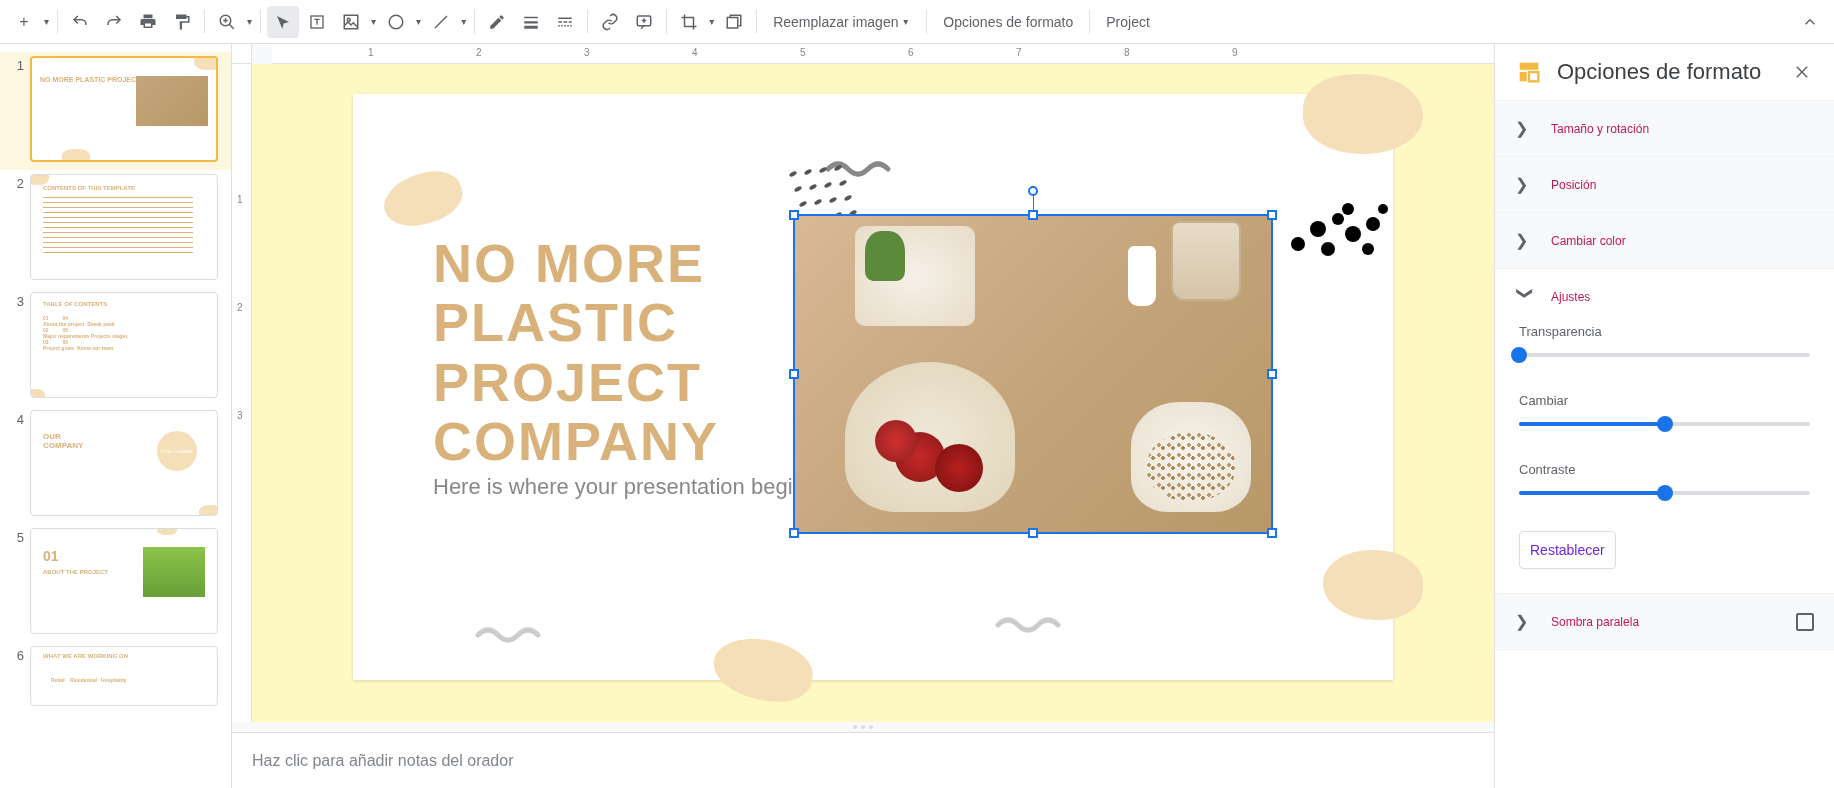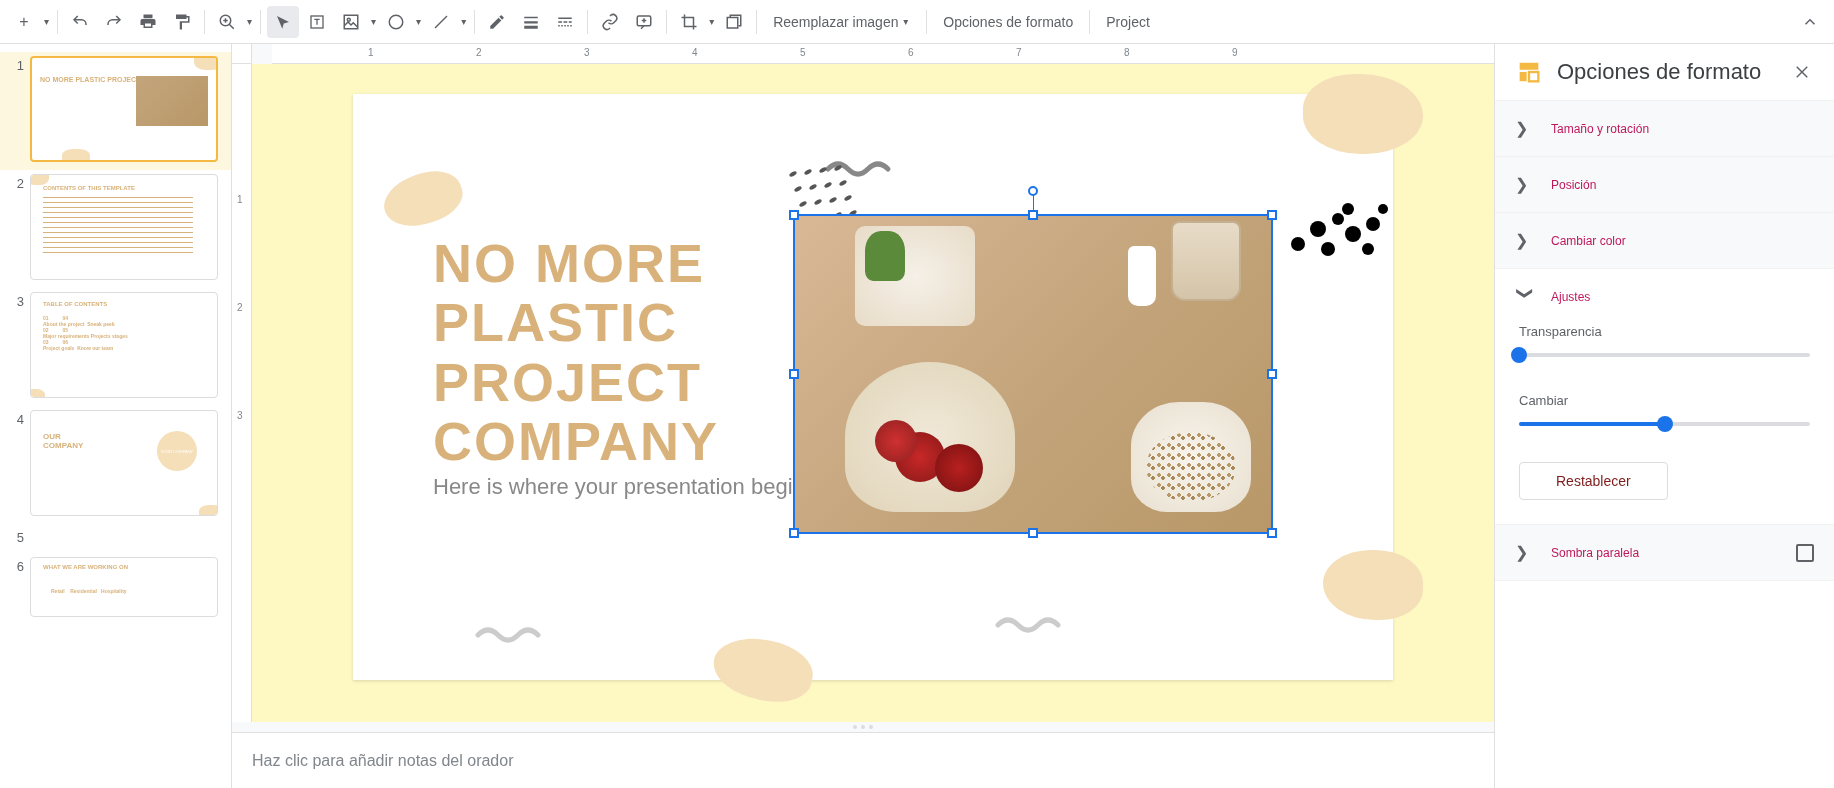--- a/index.html
+++ b/index.html
@@ -70,21 +70,21 @@
 .sb-sec-head .chev { color: #5f6368; width:20px; }
 .sb-sec-title { font-size: 12px; color: #be185d; flex:1; }
 .sb-sec-body { padding: 0 24px 24px 24px; }
 
 .slider-group { margin-bottom: 36px; }
 .slider-label { font-size: 13px; color: #5f6368; margin-bottom: 14px; }
 .slider { position: relative; height: 4px; background: #dadce0; border-radius: 2px; }
 .slider-fill { position: absolute; height: 100%; background: #1a73e8; border-radius: 2px; }
 .slider-thumb { position: absolute; top: -6px; width: 16px; height: 16px; background: #1a73e8; border-radius: 50%; margin-left: -8px; }
 
-.reset-btn { border: 1px solid #dadce0; background: #fff; padding: 10px 36px; border-radius: 4px; font-size: 14px; color: #7f1d1d; cursor: pointer; }
+.reset-btn { border: 1px solid #dadce0; background: #fff; padding: 10px 10px; border-radius: 4px; font-size: 14px; color: #6d28d9; cursor: pointer; }
 
 .checkbox { width: 18px; height: 18px; border: 2px solid #5f6368; border-radius: 2px; }
 
 
 .mini-blob{position:absolute;background:#f5dfb8;border-radius:50%}
 .mini-title{position:absolute;font-size:7px;font-weight:700;color:#d8b27a;line-height:1.1}
 .mini-text{position:absolute;font-size:4px;color:#999}
 .mini-img{position:absolute;background:linear-gradient(135deg,#c4a57c,#b89868)}
 </style>
 </head>
@@ -260,20 +260,26 @@
     <div class="thumb-row">
       <div class="thumb-num">4</div>
       <div class="thumb">
         <div class="mini-blob" style="bottom:-6px;right:-6px;width:24px;height:16px;border-radius:40%"></div>
         <div class="mini-title" style="left:12px;top:22px;font-size:8px">OUR<br>COMPANY</div>
         <div class="mini-blob" style="right:20px;top:20px;width:40px;height:40px;border-radius:50%;display:flex;align-items:center;justify-content:center;font-size:4px;color:#fff;text-align:center">YOUR COMPANY</div>
       </div>
     </div>
     <div class="thumb-row">
       <div class="thumb-num">5</div>
+      <div class="thumb">
+        <div class="mini-blob" style="top:-6px;right:40px;width:20px;height:12px;border-radius:40%"></div>
+        <div class="mini-title" style="left:12px;top:20px;font-size:14px">01</div>
+        <div class="mini-title" style="left:12px;top:40px;font-size:6px">ABOUT THE PROJECT</div>
+        <div class="mini-img" style="right:12px;top:18px;width:62px;height:50px;background:linear-gradient(#8bc34a,#689f38)"></div>
+      </div>
     </div>
     <div class="thumb-row">
       <div class="thumb-num">6</div>
       <div class="thumb" style="height:60px">
         <div class="mini-title" style="left:12px;top:6px;font-size:6px">WHAT WE ARE WORKING ON</div>
         <div class="mini-text" style="left:20px;top:30px;font-size:5px;color:#d8b27a;font-weight:bold">Retail&nbsp;&nbsp;&nbsp;&nbsp;Residential&nbsp;&nbsp;&nbsp;Hospitality</div>
       </div>
     </div>
   </div>
 
@@ -441,20 +447,27 @@
             <div class="slider-thumb" style="left:0%"></div>
           </div>
         </div>
         <div class="slider-group">
           <div class="slider-label">Cambiar</div>
           <div class="slider">
             <div class="slider-fill" style="width:50%"></div>
             <div class="slider-thumb" style="left:50%"></div>
           </div>
         </div>
+        <div class="slider-group">
+          <div class="slider-label">Contraste</div>
+          <div class="slider">
+            <div class="slider-fill" style="width:50%"></div>
+            <div class="slider-thumb" style="left:50%"></div>
+          </div>
+        </div>
         <button class="reset-btn">Restablecer</button>
       </div>
     </div>
 
     <div class="sb-section">
       <div class="sb-sec-head">
         <span class="chev">❯</span>
         <span class="sb-sec-title">Sombra paralela</span>
         <div class="checkbox"></div>
       </div>

